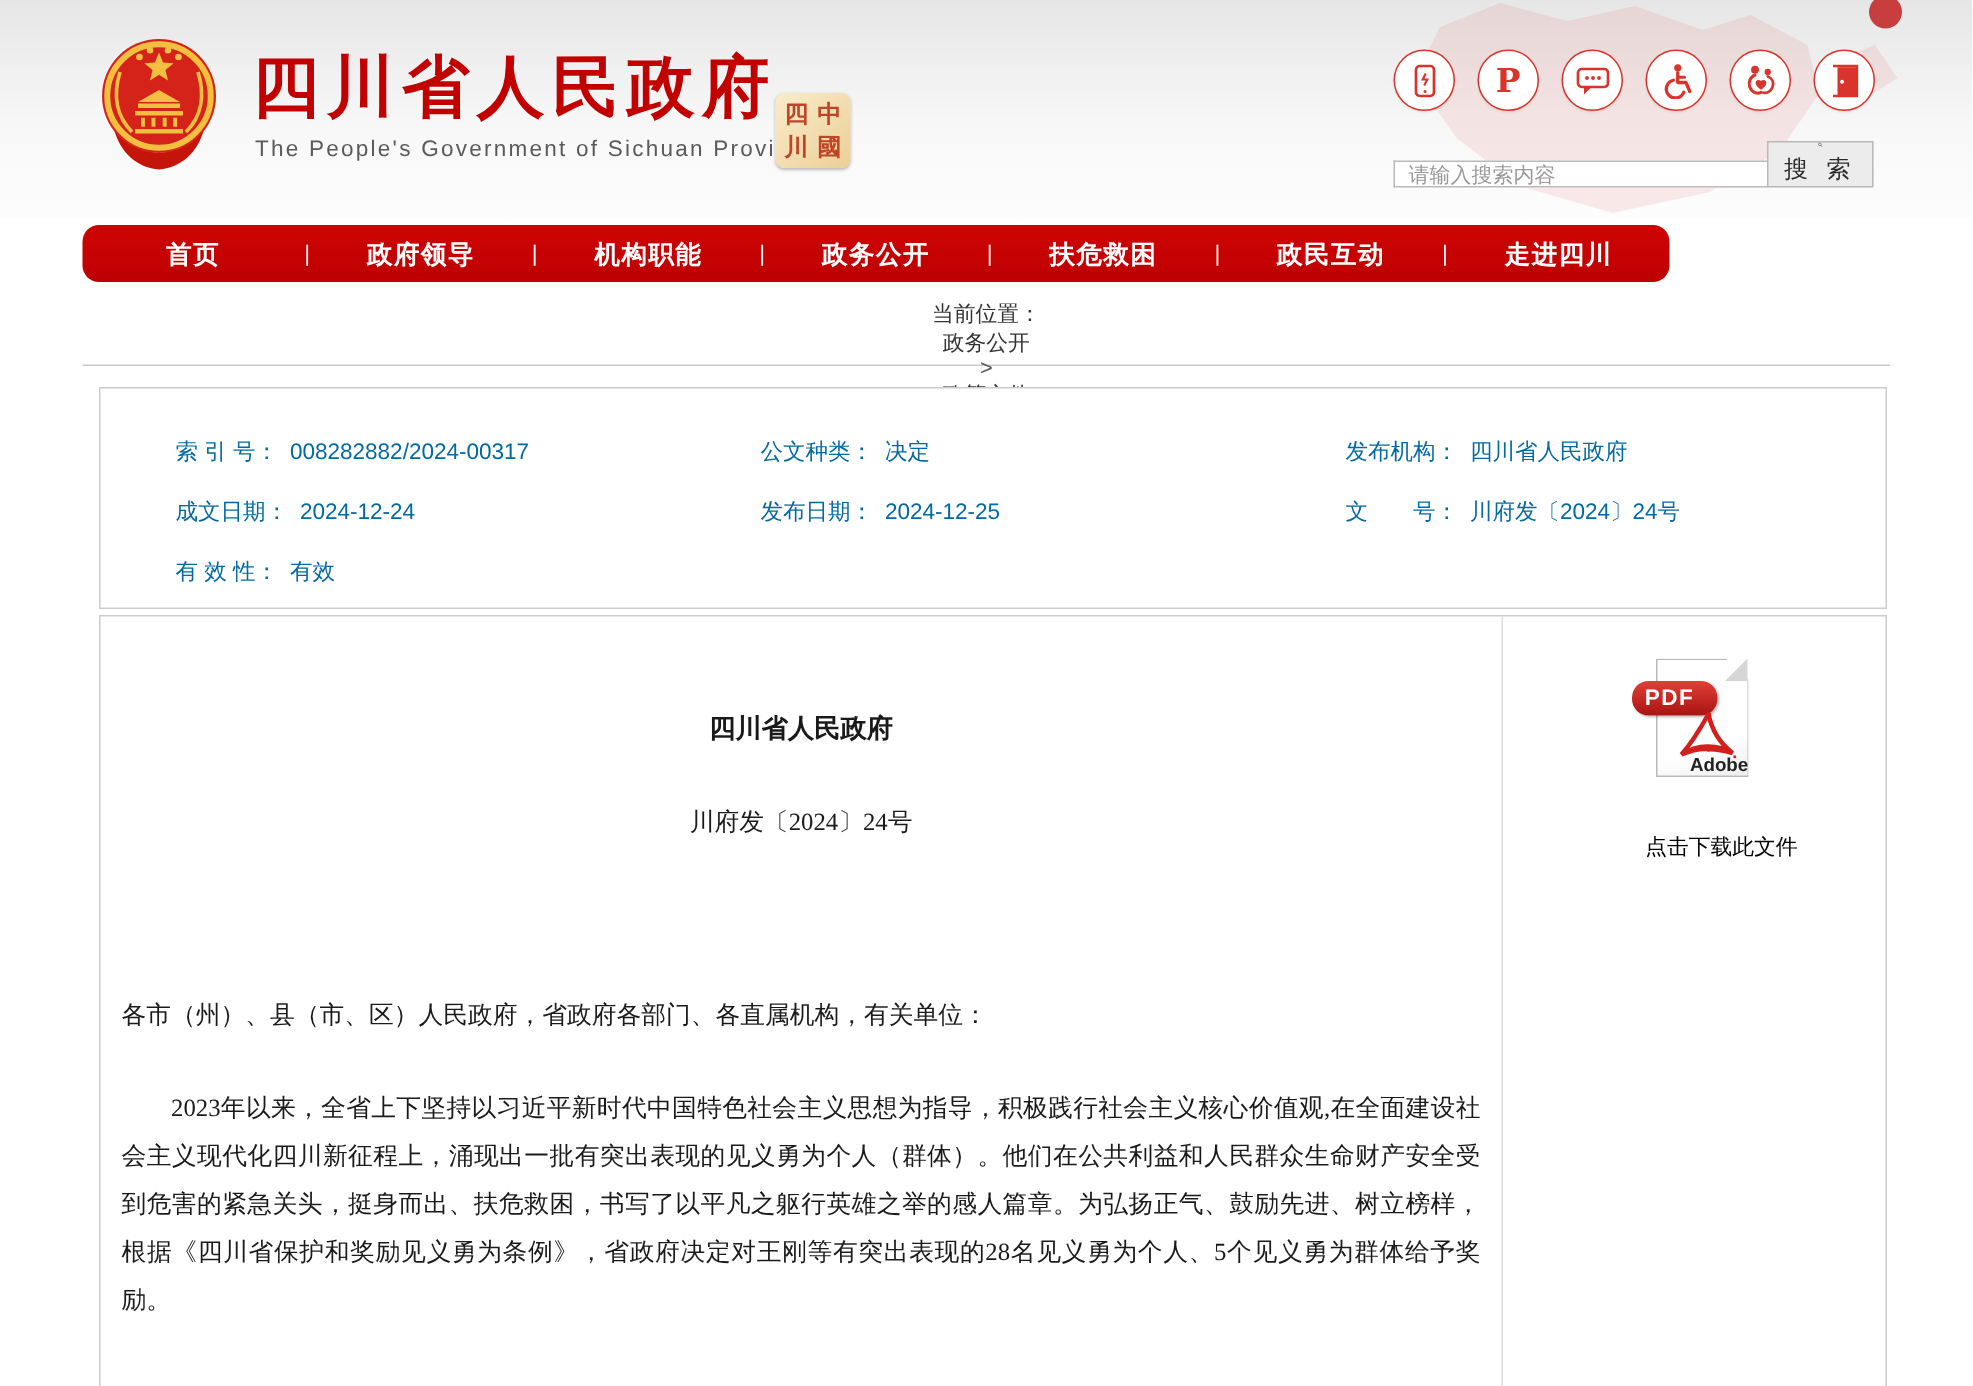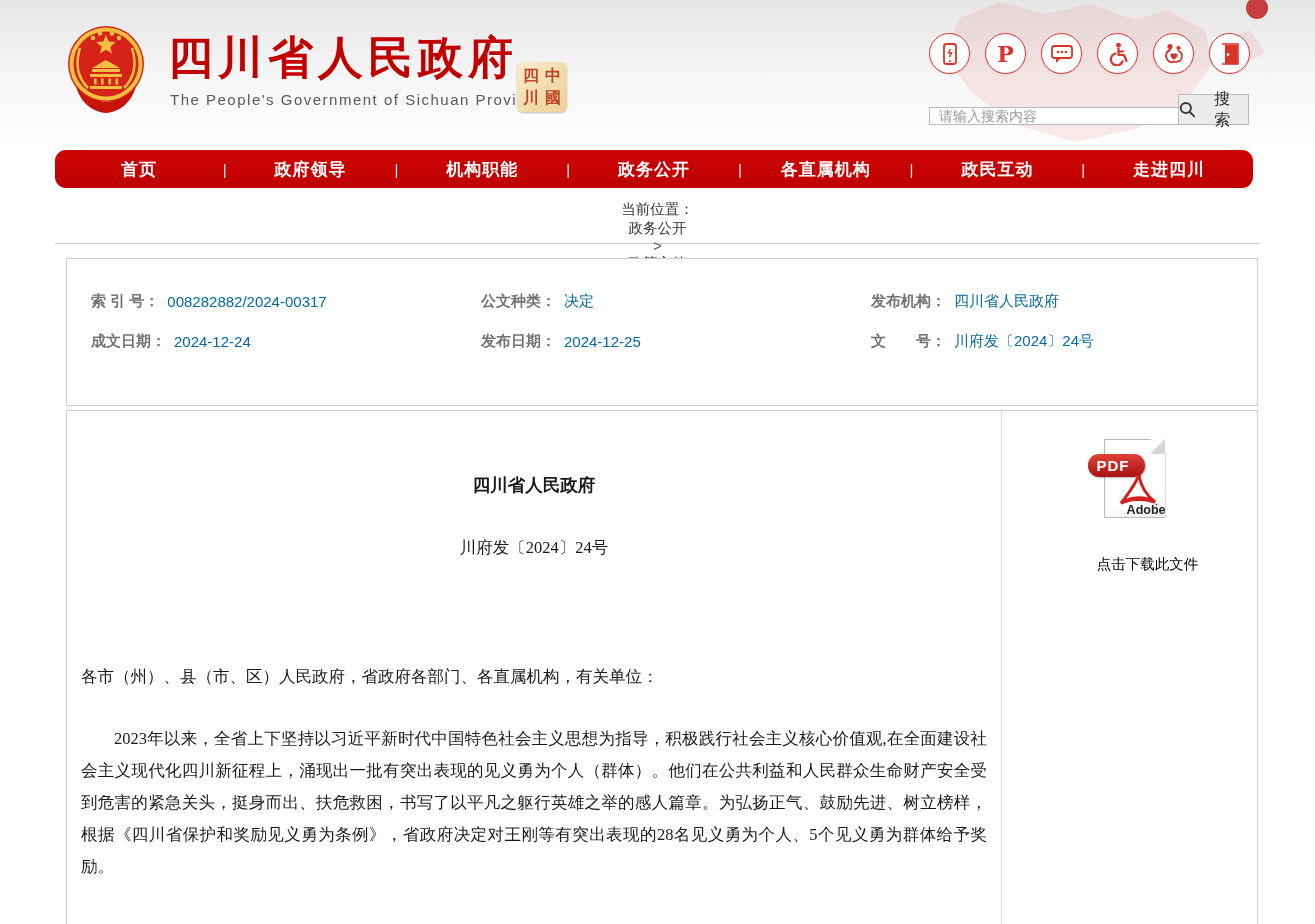--- a/index.html
+++ b/index.html
@@ -56,24 +56,25 @@
     font-size:14px; padding:0 9px; color:#333; outline:none;
     font-family:"Liberation Sans",sans-serif;
     margin-top:13px;
   }
   .search-input::placeholder { color:#999; }
   .search-btn {
     width:71px; background:#ececec; border:1px solid #b9b9b9;
     display:flex; align-items:center; justify-content:center; gap:5px;
     font-size:16px; color:#2b2b2b; letter-spacing:4px; cursor:pointer;
     font-family:"Liberation Sans",sans-serif;
+    flex-direction:column;
   }
   
   .navbar {
-    position:absolute; left:55px; top:150px; width:1198px; height:38px;
+    position:absolute; left:55px; top:150px; width:1058px; height:38px;
     background:linear-gradient(#cf0404,#bd0000);
     border-radius:11px;
     display:flex; align-items:center;
   }
   .nav-item {
     flex:1; text-align:center; color:#fff; font-weight:bold; font-size:17px;
     text-decoration:none; cursor:pointer; letter-spacing:1px;
   }
   .nav-sep { color:rgba(255,255,255,.95); font-size:15px; font-weight:normal; }
   
@@ -90,21 +91,21 @@
   
   .meta-box {
     position:absolute; left:66px; top:258px; width:1192px; height:148px;
     border:1px solid #cccccc; background:#fff;
     padding:22px 0 0 24px;
     display:grid; grid-template-columns:390px 390px 1fr;
     grid-auto-rows:40px; align-items:center;
     font-size:15px;
   }
   .meta-cell { display:flex; align-items:center; }
-  .meta-label { font-weight:bold; color:#737373; white-space:pre; }
+  .meta-label { font-weight:normal; color:#0369a1; white-space:pre;margin-left:26px; }
   .meta-value { color:#0369a1; margin-left:8px; }
   
   .content-box {
     position:absolute; left:66px; top:410px; width:1192px; height:514px;
     border:1px solid #cccccc; border-bottom:none; background:#fff;
     display:flex;
   }
   .doc-col {
     width:934px; padding:0 14px;
     font-family:"Liberation Serif", serif; color:#1a1a1a;
@@ -246,21 +247,21 @@
 
 <div class="navbar">
   <a class="nav-item">首页</a>
   <span class="nav-sep">|</span>
   <a class="nav-item">政府领导</a>
   <span class="nav-sep">|</span>
   <a class="nav-item">机构职能</a>
   <span class="nav-sep">|</span>
   <a class="nav-item">政务公开</a>
   <span class="nav-sep">|</span>
-  <a class="nav-item">各直属机构</a>
+  <a class="nav-item">扶危救困</a>
   <span class="nav-sep">|</span>
   <a class="nav-item">政民互动</a>
   <span class="nav-sep">|</span>
   <a class="nav-item">走进四川</a>
 </div>
 
 <div class="crumb-row">
   <span>当前位置：</span>
   <a>政务公开</a>
   <span class="crumb-sep">&gt;</span>
@@ -291,20 +292,24 @@
     <span class="meta-value">2024-12-24</span>
   </div>
   <div class="meta-cell">
     <span class="meta-label">发布日期：</span>
     <span class="meta-value">2024-12-25</span>
   </div>
   <div class="meta-cell">
     <span class="meta-label">文　　号：</span>
     <span class="meta-value">川府发〔2024〕24号</span>
   </div>
+  <div class="meta-cell">
+    <span class="meta-label">有 效 性：</span>
+    <span class="meta-value">有效</span>
+  </div>
 </div>
 
 <div class="content-box">
   <div class="doc-col">
     <div class="doc-org">四川省人民政府</div>
     <div class="doc-no">川府发〔2024〕24号</div>
     <div class="doc-salutation">各市（州）、县（市、区）人民政府，省政府各部门、各直属机构，有关单位：</div>
     <div class="doc-body">2023年以来，全省上下坚持以习近平新时代中国特色社会主义思想为指导，积极践行社会主义核心价值观,在全面建设社会主义现代化四川新征程上，涌现出一批有突出表现的见义勇为个人（群体）。他们在公共利益和人民群众生命财产安全受到危害的紧急关头，挺身而出、扶危救困，书写了以平凡之躯行英雄之举的感人篇章。为弘扬正气、鼓励先进、树立榜样，根据《四川省保护和奖励见义勇为条例》，省政府决定对王刚等有突出表现的28名见义勇为个人、5个见义勇为群体给予奖励。</div>
   </div>
   <div class="side-col">

